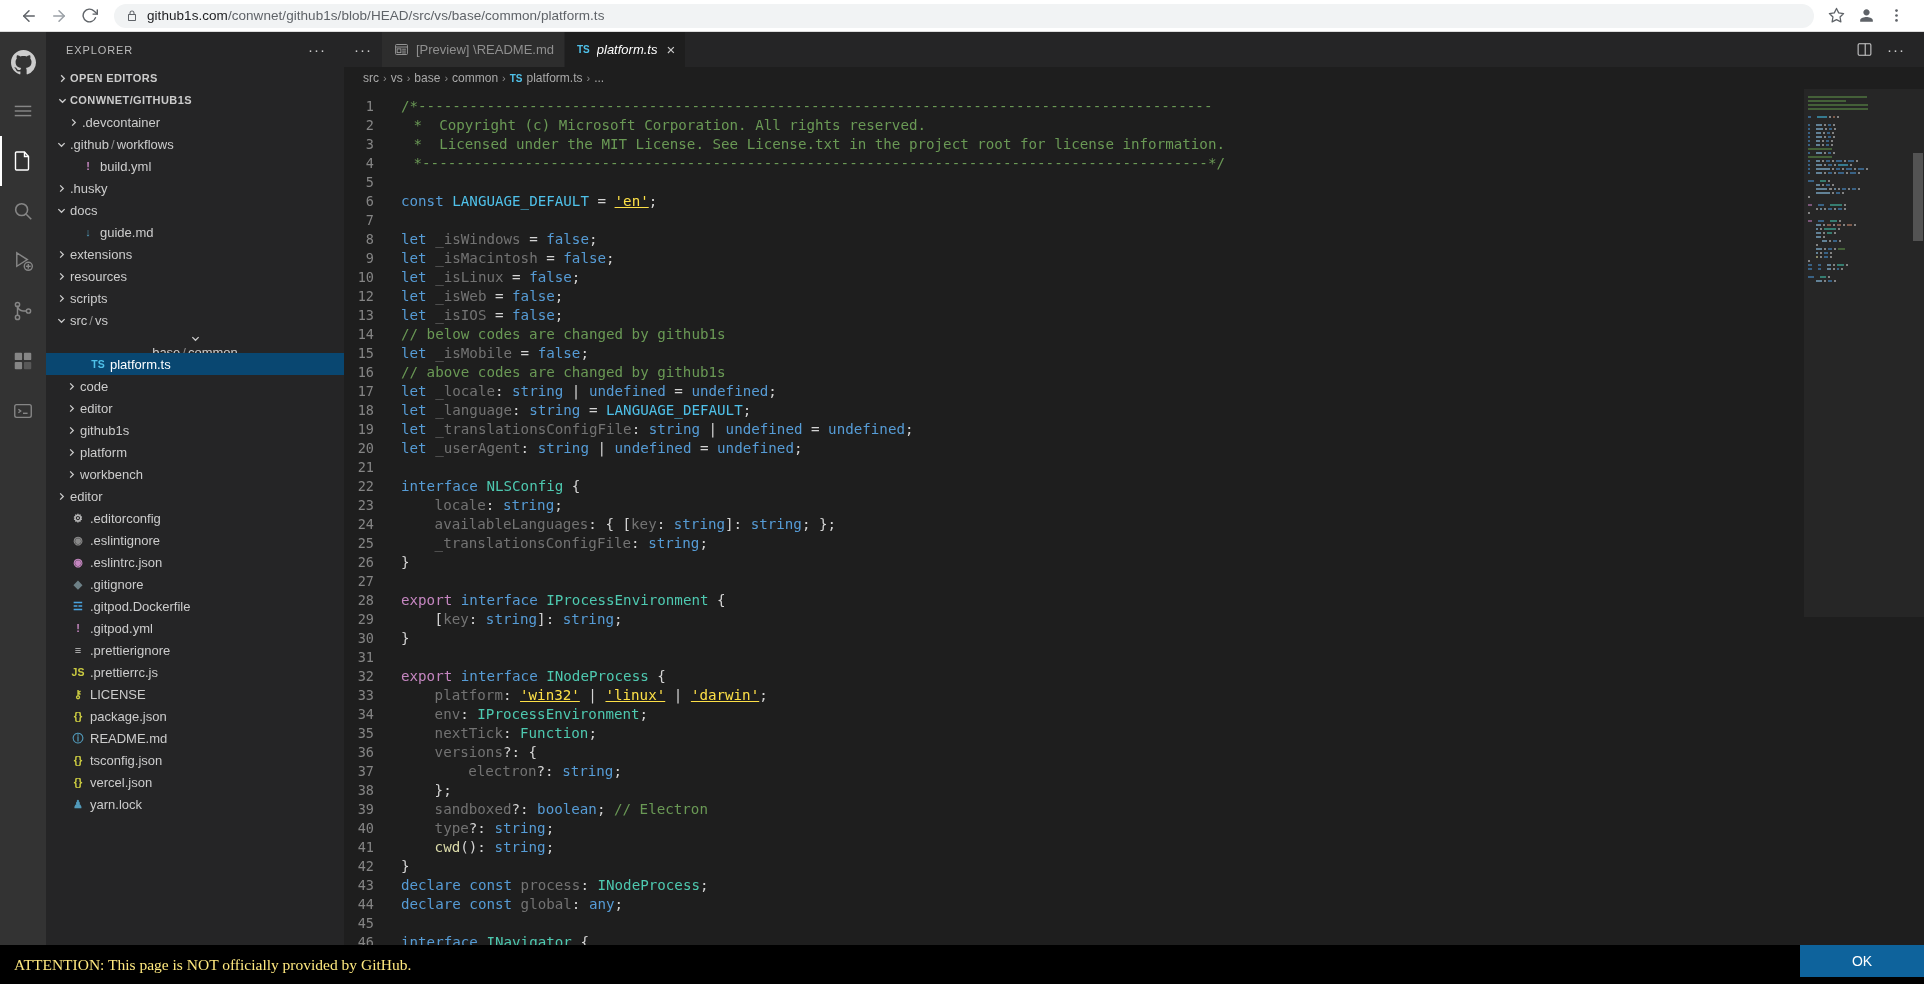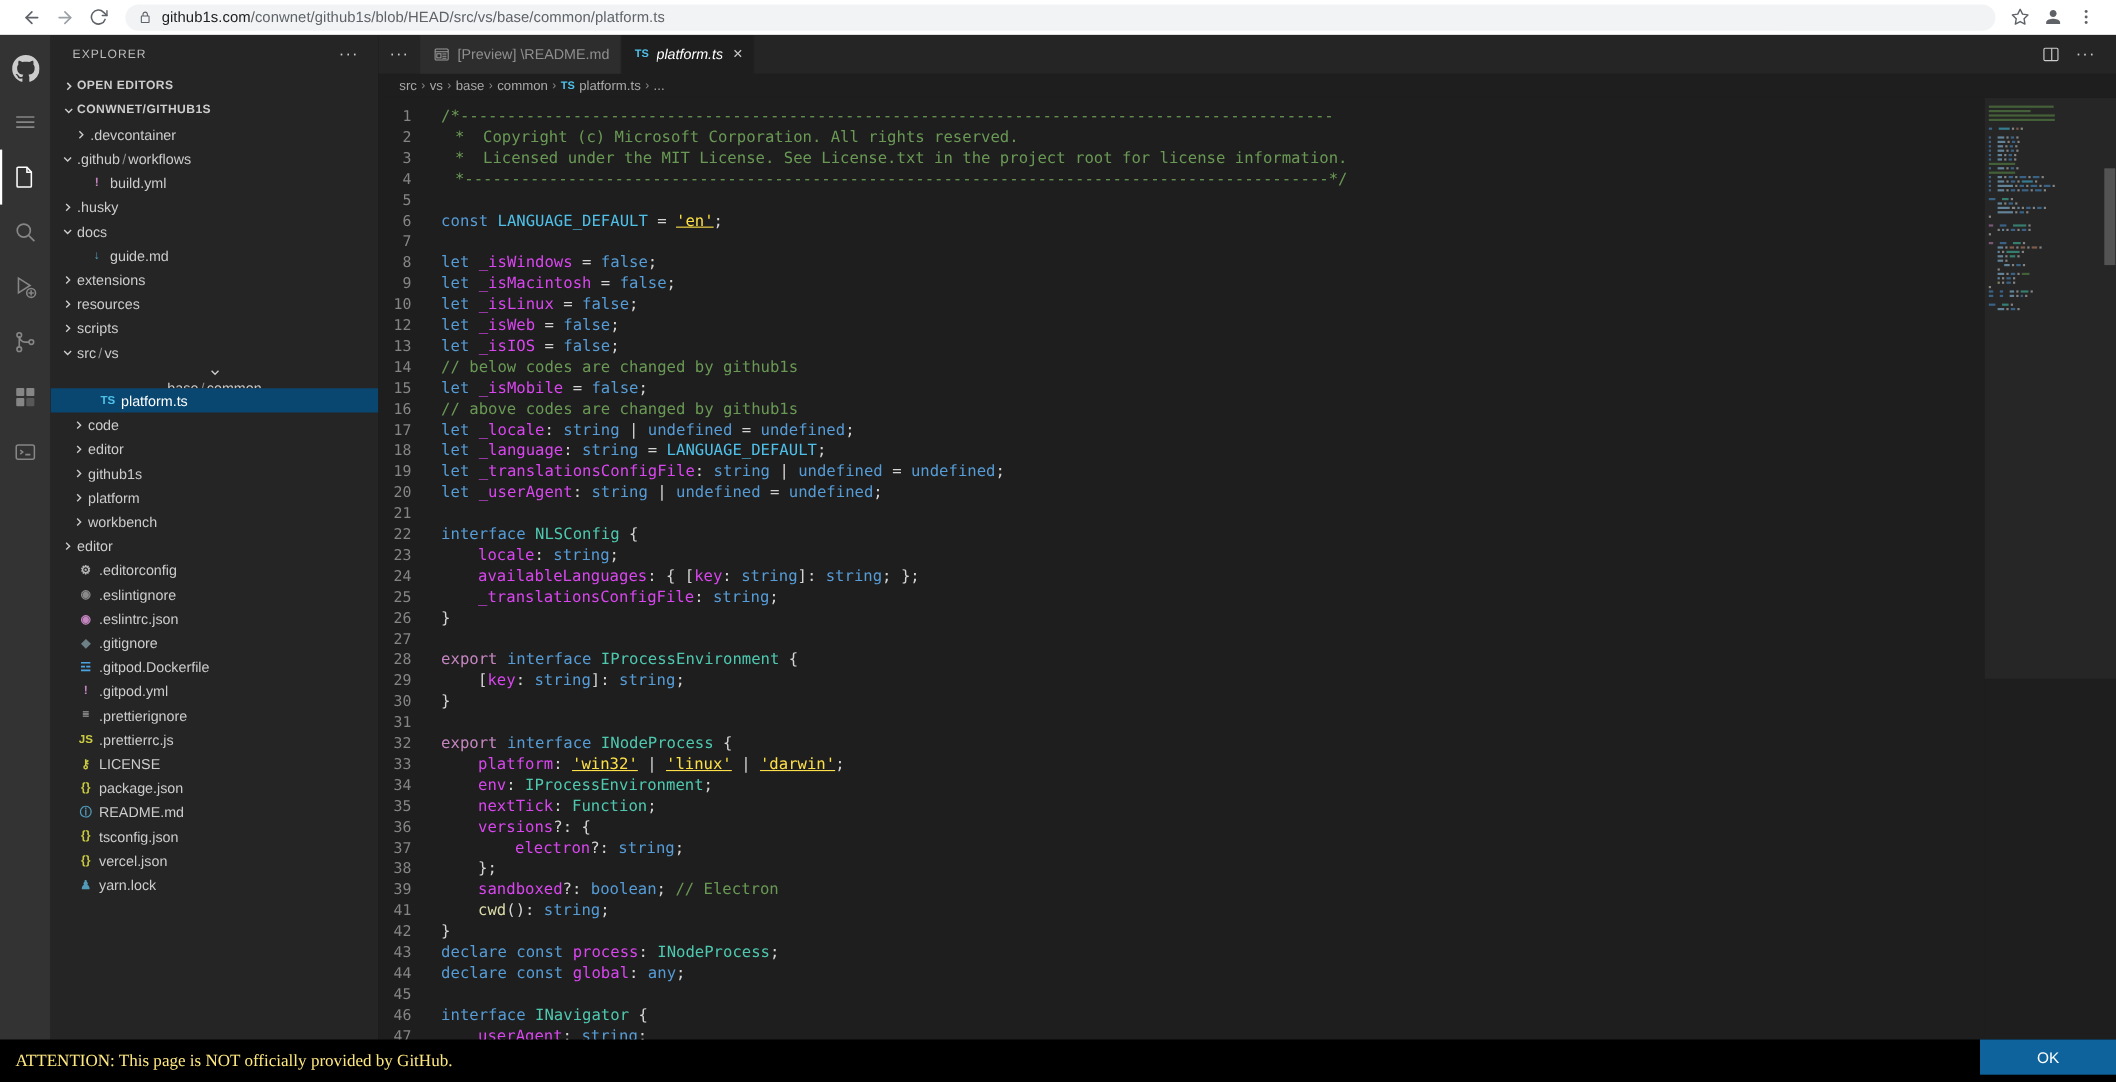--- a/index.html
+++ b/index.html
@@ -149,21 +149,21 @@
     color: #858585; font-size: 13.5px; user-select: none;
   }
   .ctext { padding-left: 1px; }
   .guide { border-left: 1px solid #404040; }
 
   
   .c-comment { color: #6a9955; }
   .c-key     { color: #569cd6; }
   .c-keyctl  { color: #c586c0; }
   .c-str     { color: #fde047; text-decoration: underline; }
-  .c-var     { color: #d946ef; }
+  .c-var     { color: #737373; }
   .c-type    { color: #4ec9b0; }
   .c-fn      { color: #dcdcaa; }
   .c-plain   { color: #d4d4d4; }
   .c-const   { color: #4fc1e9; }
 
   
   #minimap {
     width: 120px; flex: 0 0 120px; background: #1e1e1e; position: relative;
     overflow: hidden; padding-top: 6px;
   }
@@ -647,20 +647,21 @@
           <div class="cline"><span class="lnum">30</span><span class="ctext"><span class="c-plain">}</span></span></div>
           <div class="cline"><span class="lnum">31</span><span class="ctext"></span></div>
           <div class="cline"><span class="lnum">32</span><span class="ctext"><span class="c-keyctl">export</span><span class="c-plain"> </span><span class="c-key">interface</span><span class="c-plain"> </span><span class="c-type">INodeProcess</span><span class="c-plain"> {</span></span></div>
           <div class="cline"><span class="lnum">33</span><span class="ctext"><span class="guide" style="display:inline-block;width:4px"></span><span style="display:inline-block;width:29.6px"></span><span class="c-var">platform</span><span class="c-plain">: </span><span class="c-str">'win32'</span><span class="c-plain"> | </span><span class="c-str">'linux'</span><span class="c-plain"> | </span><span class="c-str">'darwin'</span><span class="c-plain">;</span></span></div>
           <div class="cline"><span class="lnum">34</span><span class="ctext"><span class="guide" style="display:inline-block;width:4px"></span><span style="display:inline-block;width:29.6px"></span><span class="c-var">env</span><span class="c-plain">: </span><span class="c-type">IProcessEnvironment</span><span class="c-plain">;</span></span></div>
           <div class="cline"><span class="lnum">35</span><span class="ctext"><span class="guide" style="display:inline-block;width:4px"></span><span style="display:inline-block;width:29.6px"></span><span class="c-var">nextTick</span><span class="c-plain">: </span><span class="c-type">Function</span><span class="c-plain">;</span></span></div>
           <div class="cline"><span class="lnum">36</span><span class="ctext"><span class="guide" style="display:inline-block;width:4px"></span><span style="display:inline-block;width:29.6px"></span><span class="c-var">versions</span><span class="c-plain">?: {</span></span></div>
           <div class="cline"><span class="lnum">37</span><span class="ctext"><span class="guide" style="display:inline-block;width:4px"></span><span class="guide" style="display:inline-block;width:33.6px"></span><span style="display:inline-block;width:29.6px"></span><span class="c-var">electron</span><span class="c-plain">?: </span><span class="c-key">string</span><span class="c-plain">;</span></span></div>
           <div class="cline"><span class="lnum">38</span><span class="ctext"><span class="guide" style="display:inline-block;width:4px"></span><span style="display:inline-block;width:29.6px"></span><span class="c-plain">};</span></span></div>
           <div class="cline"><span class="lnum">39</span><span class="ctext"><span class="guide" style="display:inline-block;width:4px"></span><span style="display:inline-block;width:29.6px"></span><span class="c-var">sandboxed</span><span class="c-plain">?: </span><span class="c-key">boolean</span><span class="c-plain">; </span><span class="c-comment">// Electron</span></span></div>
+          <div class="cline"><span class="lnum">40</span><span class="ctext"><span class="guide" style="display:inline-block;width:4px"></span><span style="display:inline-block;width:29.6px"></span><span class="c-var">type</span><span class="c-plain">?: </span><span class="c-key">string</span><span class="c-plain">;</span></span></div>
           <div class="cline"><span class="lnum">41</span><span class="ctext"><span class="guide" style="display:inline-block;width:4px"></span><span style="display:inline-block;width:29.6px"></span><span class="c-fn">cwd</span><span class="c-plain">(): </span><span class="c-key">string</span><span class="c-plain">;</span></span></div>
           <div class="cline"><span class="lnum">42</span><span class="ctext"><span class="c-plain">}</span></span></div>
           <div class="cline"><span class="lnum">43</span><span class="ctext"><span class="c-key">declare</span><span class="c-plain"> </span><span class="c-key">const</span><span class="c-plain"> </span><span class="c-var">process</span><span class="c-plain">: </span><span class="c-type">INodeProcess</span><span class="c-plain">;</span></span></div>
           <div class="cline"><span class="lnum">44</span><span class="ctext"><span class="c-key">declare</span><span class="c-plain"> </span><span class="c-key">const</span><span class="c-plain"> </span><span class="c-var">global</span><span class="c-plain">: </span><span class="c-key">any</span><span class="c-plain">;</span></span></div>
           <div class="cline"><span class="lnum">45</span><span class="ctext"></span></div>
           <div class="cline"><span class="lnum">46</span><span class="ctext"><span class="c-key">interface</span><span class="c-plain"> </span><span class="c-type">INavigator</span><span class="c-plain"> {</span></span></div>
           <div class="cline"><span class="lnum">47</span><span class="ctext"><span class="guide" style="display:inline-block;width:4px"></span><span style="display:inline-block;width:29.6px"></span><span class="c-var">userAgent</span><span class="c-plain">: </span><span class="c-key">string</span><span class="c-plain">;</span></span></div>
         </div>
       <div id="minimap">
         <div id="mm-slider"></div>

